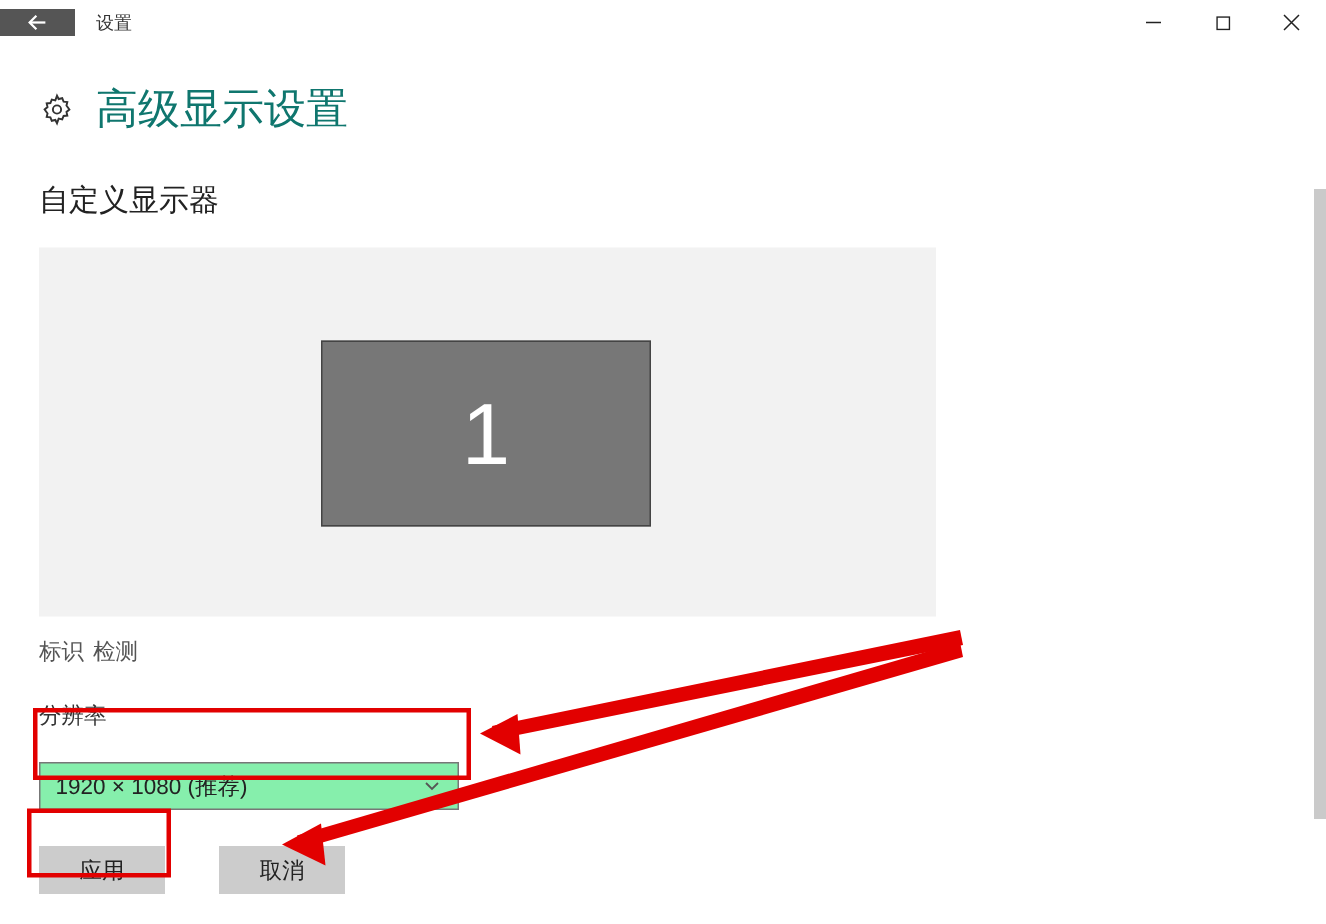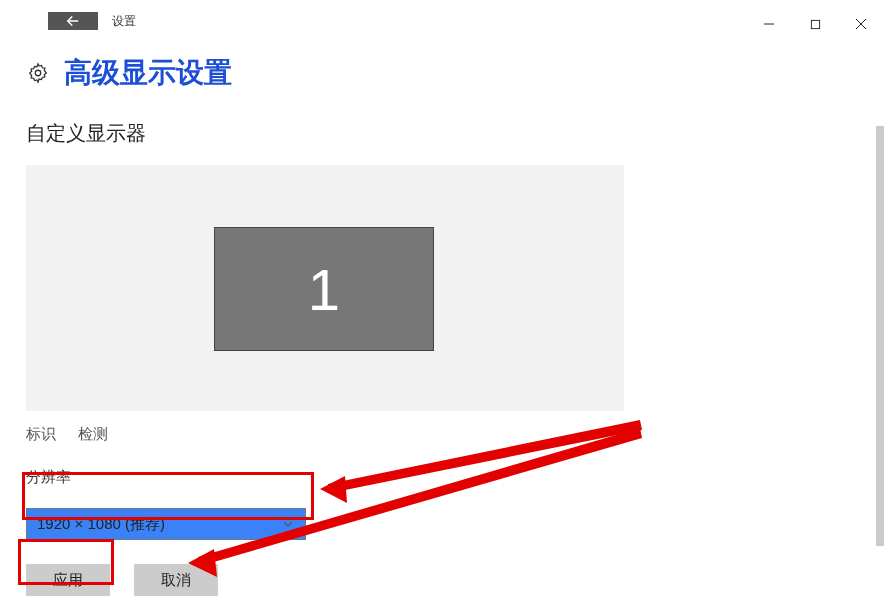--- a/index.html
+++ b/index.html
@@ -1,53 +1,53 @@
 <!DOCTYPE html>
 <html><head>
 <meta charset="utf-8">
 <style>
   * { box-sizing: border-box; margin: 0; padding: 0; font-family: "Segoe UI", "Microsoft YaHei", sans-serif; }
   body { width: 884px; height: 616px; background: #fff; overflow: hidden; position: relative; }
 
   
-  .titlebar { height: 30px; display: flex; align-items: flex-end; border-bottom: 0; padding-left: 48px; }
+  .titlebar { height: 30px; display: flex; align-items: center; border-bottom: 0; }
   .back-btn { width: 50px; background: #555; display: flex; align-items: center; justify-content: center; cursor: pointer; }
   .back-btn svg { stroke: #fff; }
   .title-text { flex: 0 0 auto; padding: 0 14px; font-size: 12px; color: #333; display: flex; align-items: center; }
   .title-spacer { flex: 1; }
   .win-controls { display: flex; }
   .win-btn { width: 46px; display: flex; align-items: center; justify-content: center; cursor: pointer; }
   .win-btn svg { stroke: #222; }
 
   
   .scroll-track { position: absolute; right: 0; top: 30px; bottom: 0; width: 12px; background: #fff; }
   .scroll-thumb { position: absolute; right: 0; top: 96px; width: 8px; height: 420px; background: #bdbdbd; opacity: 0.8; }
 
   .content { padding: 24px 26px 0 26px; }
 
   .page-header { display: flex; align-items: center; gap: 14px; margin-bottom: 28px; }
   .gear-icon { width: 24px; height: 24px; display: flex; align-items: center; justify-content: center; }
-  .page-title { font-size: 28px; font-weight: 700; color: #1d4ed8; }
+  .page-title { font-size: 28px; font-weight: 400; color: #0f766e; }
 
   .section-title { font-size: 20px; font-weight: 400; color: #222; margin-bottom: 18px; margin-top: 12px; }
 
   .display-preview { width: 598px; height: 246px; background: #f2f2f2; position: relative; margin-bottom: 14px; }
   .monitor { position: absolute; left: 188px; top: 62px; width: 220px; height: 124px; background: #777; border: 1px solid #444; display: flex; align-items: center; justify-content: center; }
   .monitor-num { font-size: 58px; font-weight: 200; color: #fff; }
 
-  .preview-links { display: flex; gap: 22px; margin-bottom: 24px; }
+  .preview-links { display: flex; gap: 6px; margin-bottom: 24px; }
   .preview-link { font-size: 15px; color: #555; cursor: pointer; }
 
   .field-label { font-size: 15px; color: #333; margin-bottom: 21px; }
 
-  .dropdown { width: 280px; height: 32px; border: 1px solid #777; background: #3b82f6; display: flex; align-items: center; justify-content: space-between; padding: 0 10px; cursor: pointer; margin-bottom: 24px; }
+  .dropdown { width: 280px; height: 32px; border: 1px solid #777; background: #86efac; display: flex; align-items: center; justify-content: space-between; padding: 0 10px; cursor: pointer; margin-bottom: 24px; }
   .dropdown-text { font-size: 15px; color: #222; }
   .chevron { width: 14px; height: 14px; display: flex; align-items: center; justify-content: center; }
 
-  .btn-row { display: flex; gap: 24px; }
+  .btn-row { display: flex; gap: 36px; }
   .btn { width: 84px; height: 32px; background: #ccc; border: none; font-size: 15px; color: #222; cursor: pointer; display: flex; align-items: center; justify-content: center; }
 
   
   .annot-box { position: absolute; border: 3px solid #e20000; pointer-events: none; }
   .box-dropdown { left: 22px; top: 472px; width: 292px; height: 48px; }
   .box-apply { left: 18px; top: 539px; width: 96px; height: 46px; }
 
   .arrow-svg { position: absolute; left: 0; top: 0; width: 884px; height: 616px; pointer-events: none; }
 </style>
 </head>

